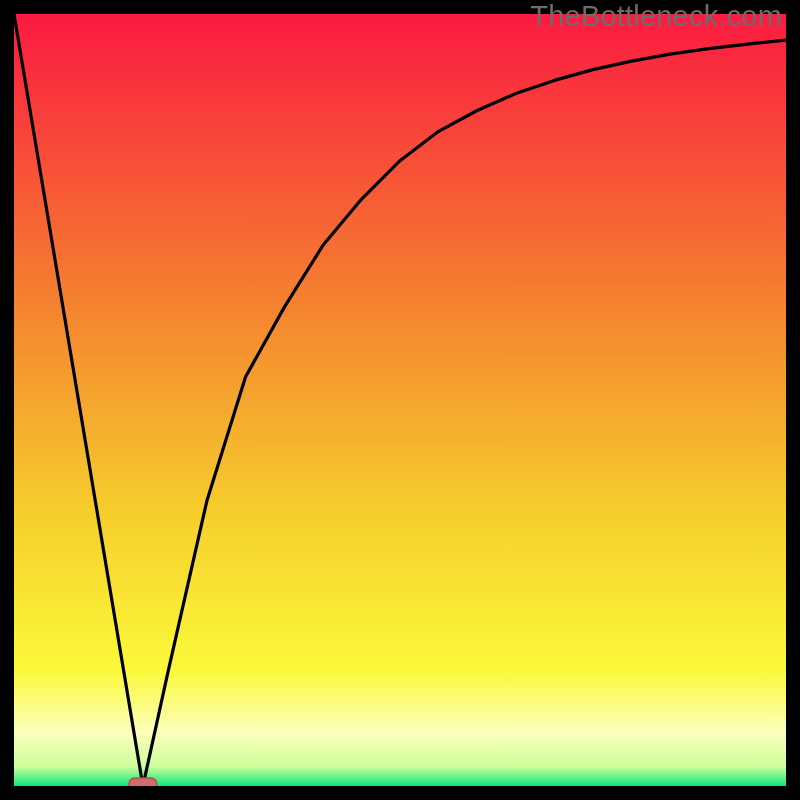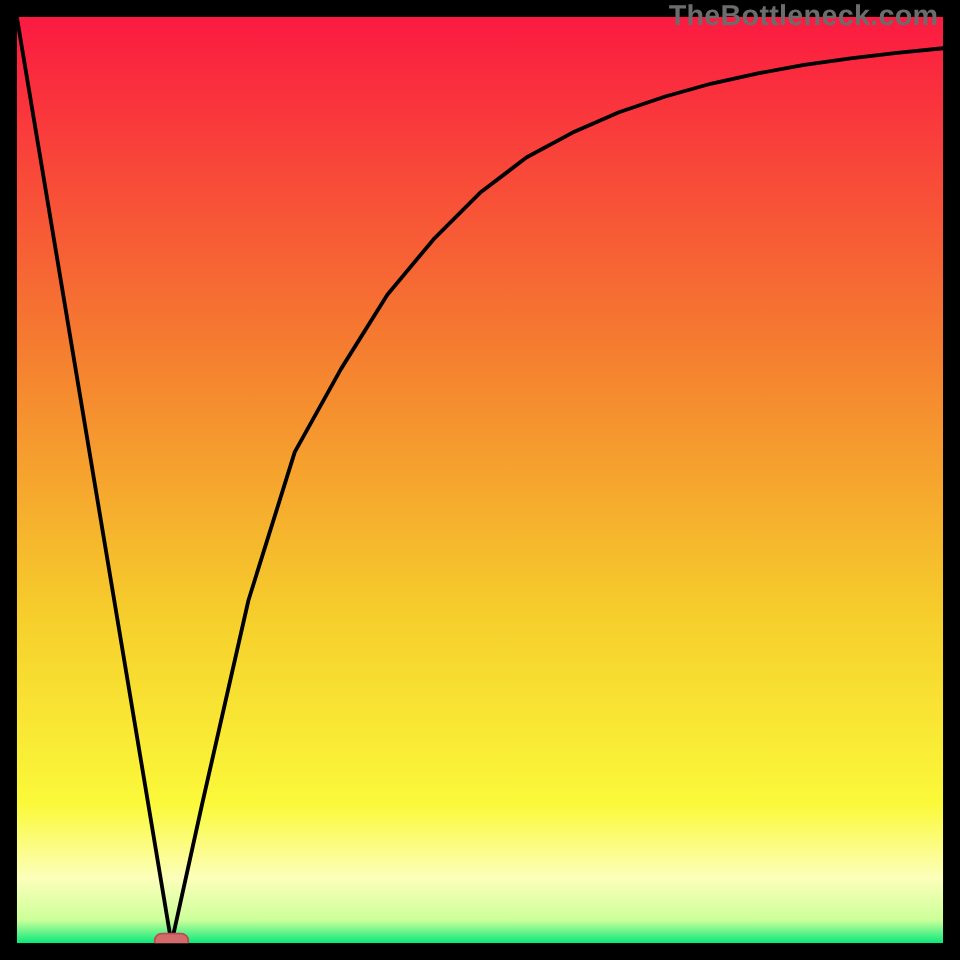--- a/index.html
+++ b/index.html
@@ -23,22 +23,22 @@
     left: 0;
     top: 0;
     width: 772px;
     height: 772px;
   }
   .watermark {
     position: absolute;
     top: 0;
     right: 18px;
     font-family: Arial, Helvetica, sans-serif;
-    font-size: 24px;
-    font-weight: 700;
+    font-size: 29px;
+    font-weight: 400;
     color: #6c6c6c;
     letter-spacing: 0.2px;
   }
 </style>
 </head>
 <body>
 
 <div class="frame">
   <svg class="plot" viewBox="0 0 772 772" preserveAspectRatio="none">
     <defs>

